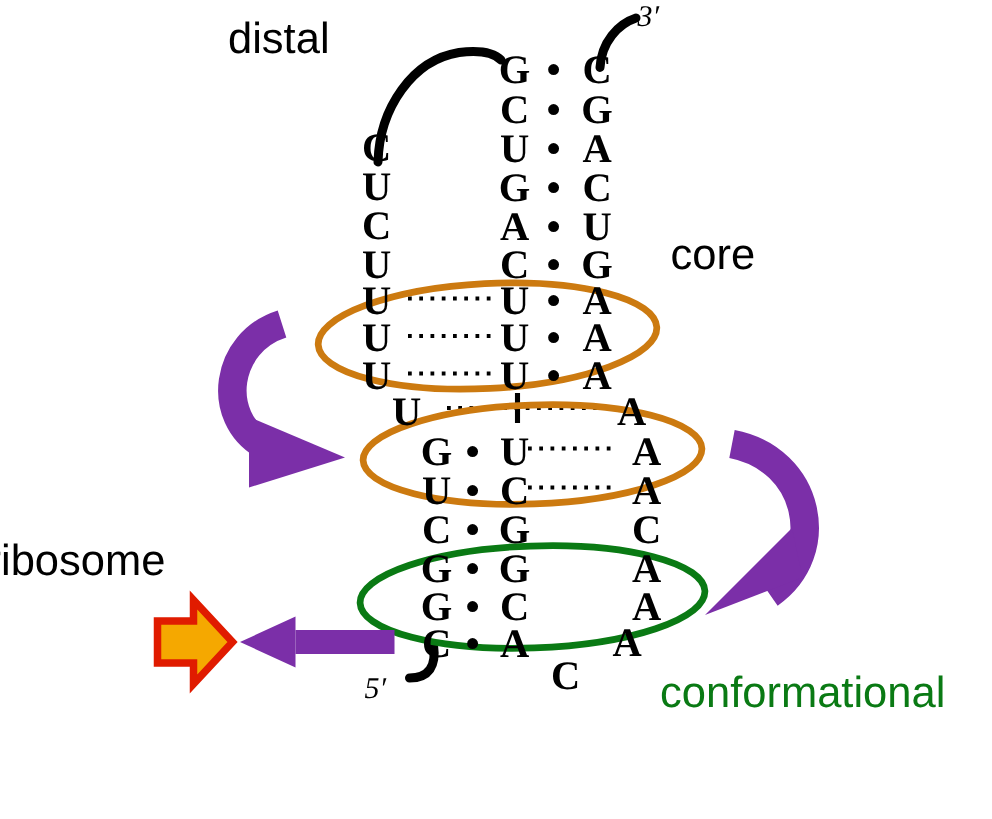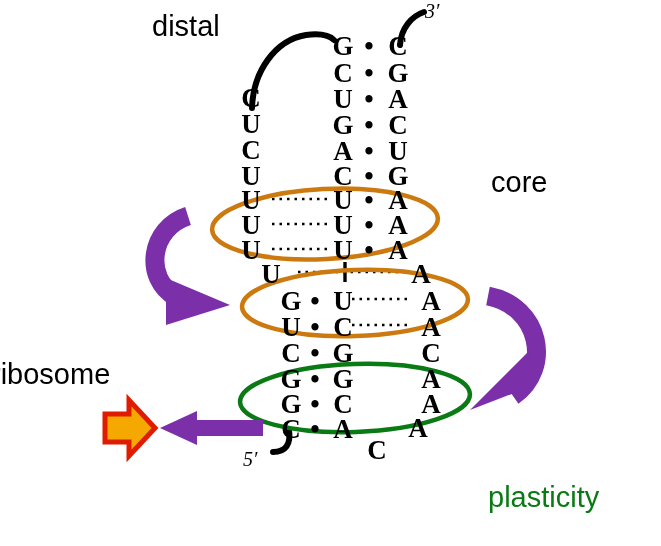--- a/index.html
+++ b/index.html
@@ -73,26 +73,26 @@
       <polygon points="197,411 197,445 160,428" fill="#7b2fa8"></polygon>
     </g>
 
     <g>
       <polygon points="105,414 129,414 129,400 155,428 129,456 129,442 105,442" fill="#f5a800" stroke="#e01b00" stroke-width="5" stroke-linejoin="miter"></polygon>
     </g>
   </svg>
 
   <div class="lbl" style="left:152px;top:10px;">distal</div>
 
-  <div class="lbl" style="left:447px;top:166px;margin-left:44px;">core</div>
+  <div class="lbl" style="left:447px;top:154px;">core</div>
 
   <div class="lbl" style="left:-9px;top:358px;">ribosome</div>
 
 
-  <div class="lbl green" style="left:488px;top:481px;">plasticity</div>
+  <div class="lbl green" style="left:440px;top:446px;">conformational</div>
 
   <div class="prime" style="left:243px;top:448px;">5′</div>
   <div class="prime" style="left:425px;top:0px;">3′</div>
 
   <div class="nt" style="left:238px;top:85px;">C</div>
   <div class="nt" style="left:238px;top:111px;">U</div>
   <div class="nt" style="left:238px;top:137px;">C</div>
   <div class="nt" style="left:238px;top:163px;">U</div>
   <div class="nt" style="left:238px;top:187px;">U</div>
   <div class="nt" style="left:238px;top:212px;">U</div>

